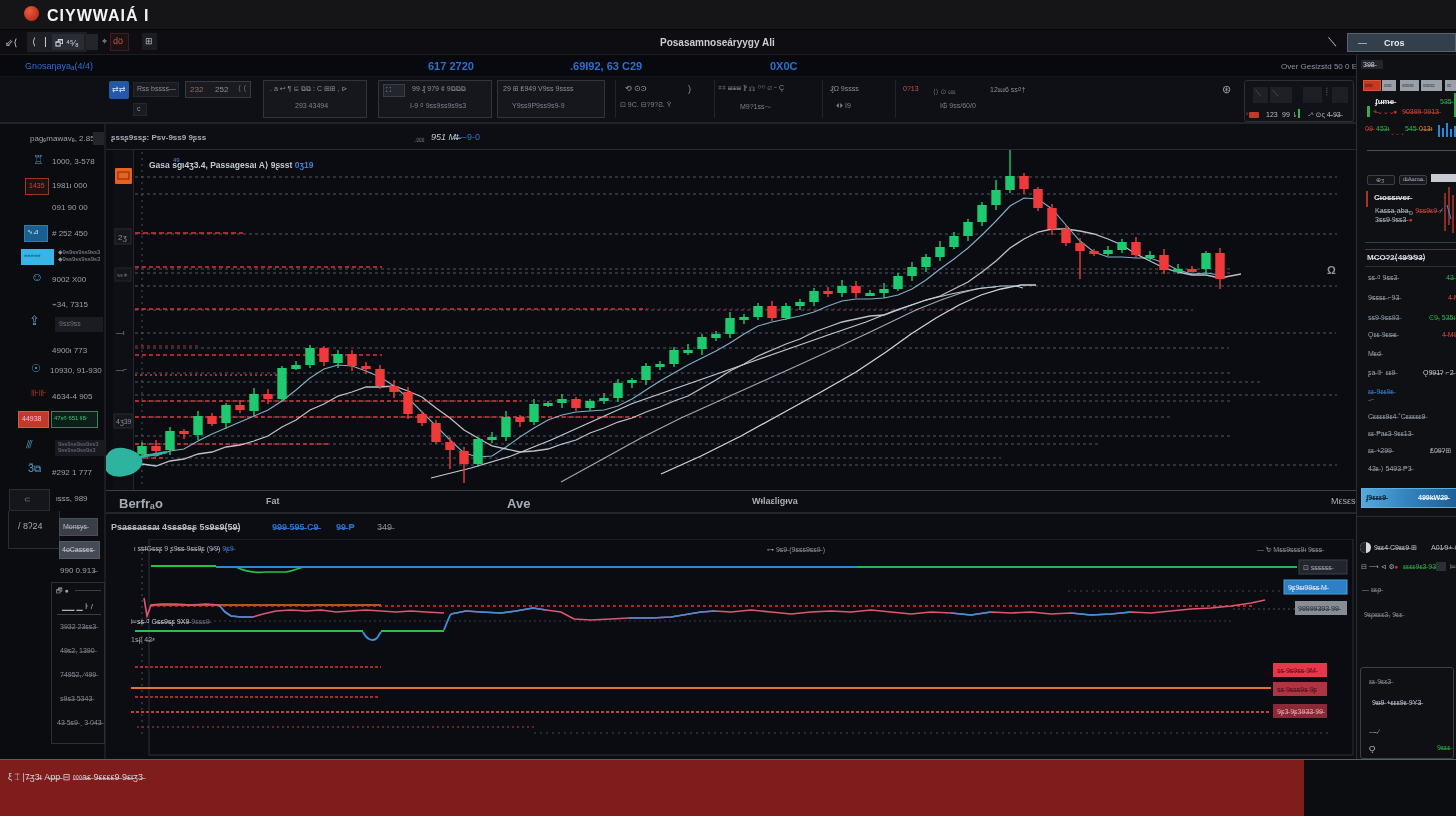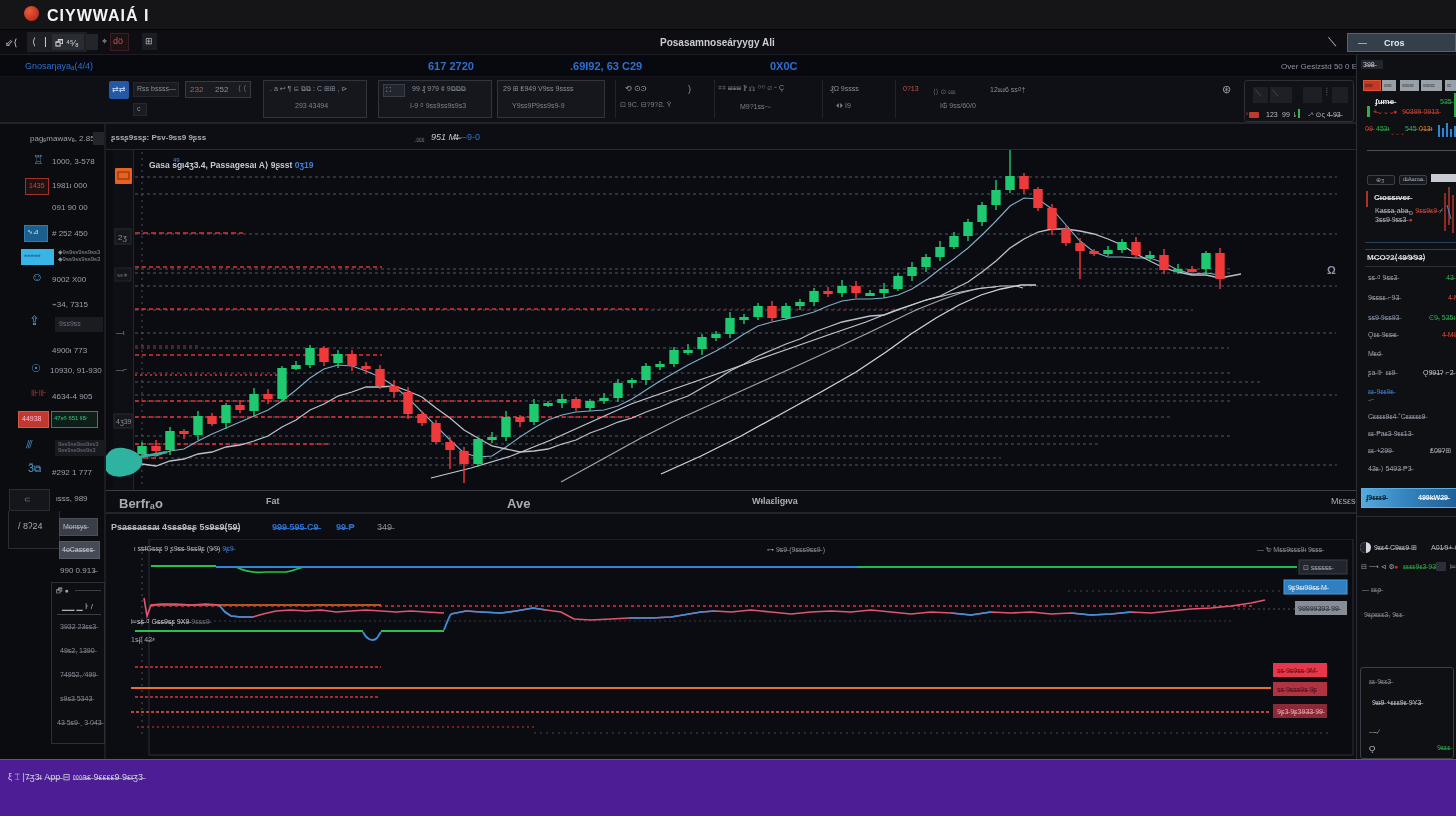--- a/index.html
+++ b/index.html
@@ -534,17 +534,17 @@
   <div class="abs" style="left:3px;top:612px;width:94px;height:92px;border:1px solid #3a3f4a;border-radius:3px;background:#0e1013;">
     <span class="abs" style="left:8px;top:10px;font-size:7px;color:#8a8f99;">ε̶ε̶ 9̶ε̶ε̶3̶</span>
     <span class="abs" style="left:11px;top:31px;font-size:7px;color:#c4c9d2;">9̶ε̶ι̶9̶ +̶ε̶ε̶ε̶9̶ε̶ 9̶Y̶3̶</span>
     <span class="abs" style="left:8px;top:60px;font-size:7px;color:#9aa0aa;">—̶ ∕</span>
     <span class="abs" style="left:8px;top:76px;font-size:8px;color:#c4c9d2;">Ǫ</span>
     <span class="abs" style="left:76px;top:76px;font-size:7px;color:#2fae4a;">9̶ε̶ε̶ε̶</span>
   </div>
 </div>
 
 <div class="abs" style="left:0;top:759px;width:1456px;height:1px;background:#595e66;"></div>
-<div class="abs" style="left:0;top:760px;width:1456px;height:56px;background:#4c1d95;">
+<div class="abs" style="left:0;top:760px;width:1304px;height:56px;background:#7f1d1d;">
   <div class="abs txt" style="left:8px;top:10px;font-size:9px;color:#d0d4da;">ξ ⌶ |7̶ʒ3̶ι  A̶p̶p̶  ⊟ ⅏a̶ε̶ 9̶ε̶ε̶ε̶ε̶9̶ 9̶ε̶ι̶ʒ3̶</div>
 </div>
 
 </div>
 
 </body></html>

